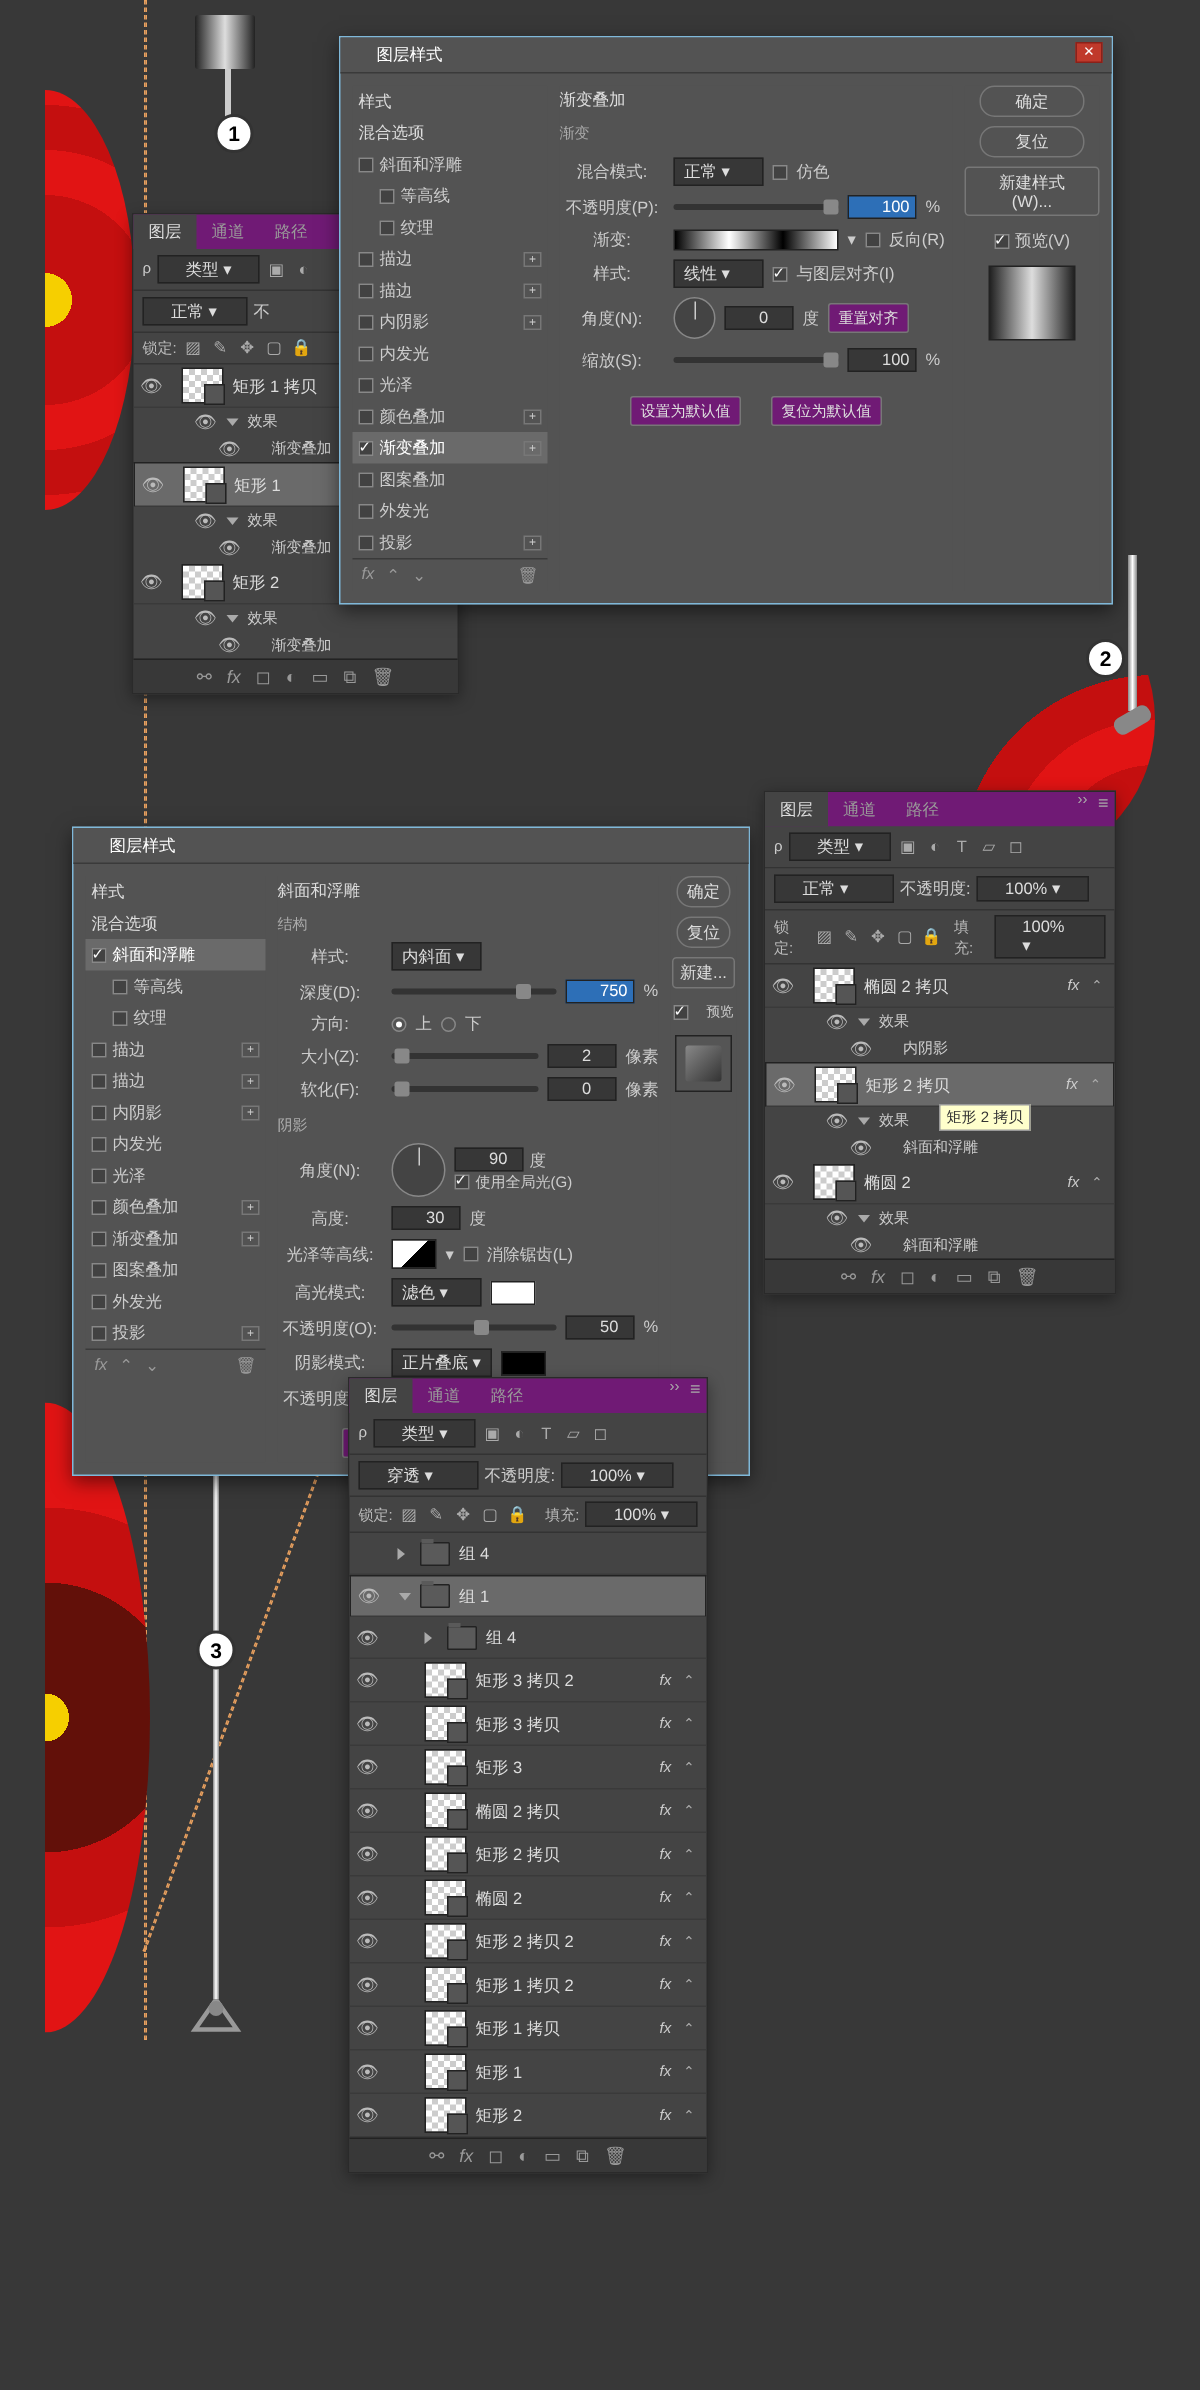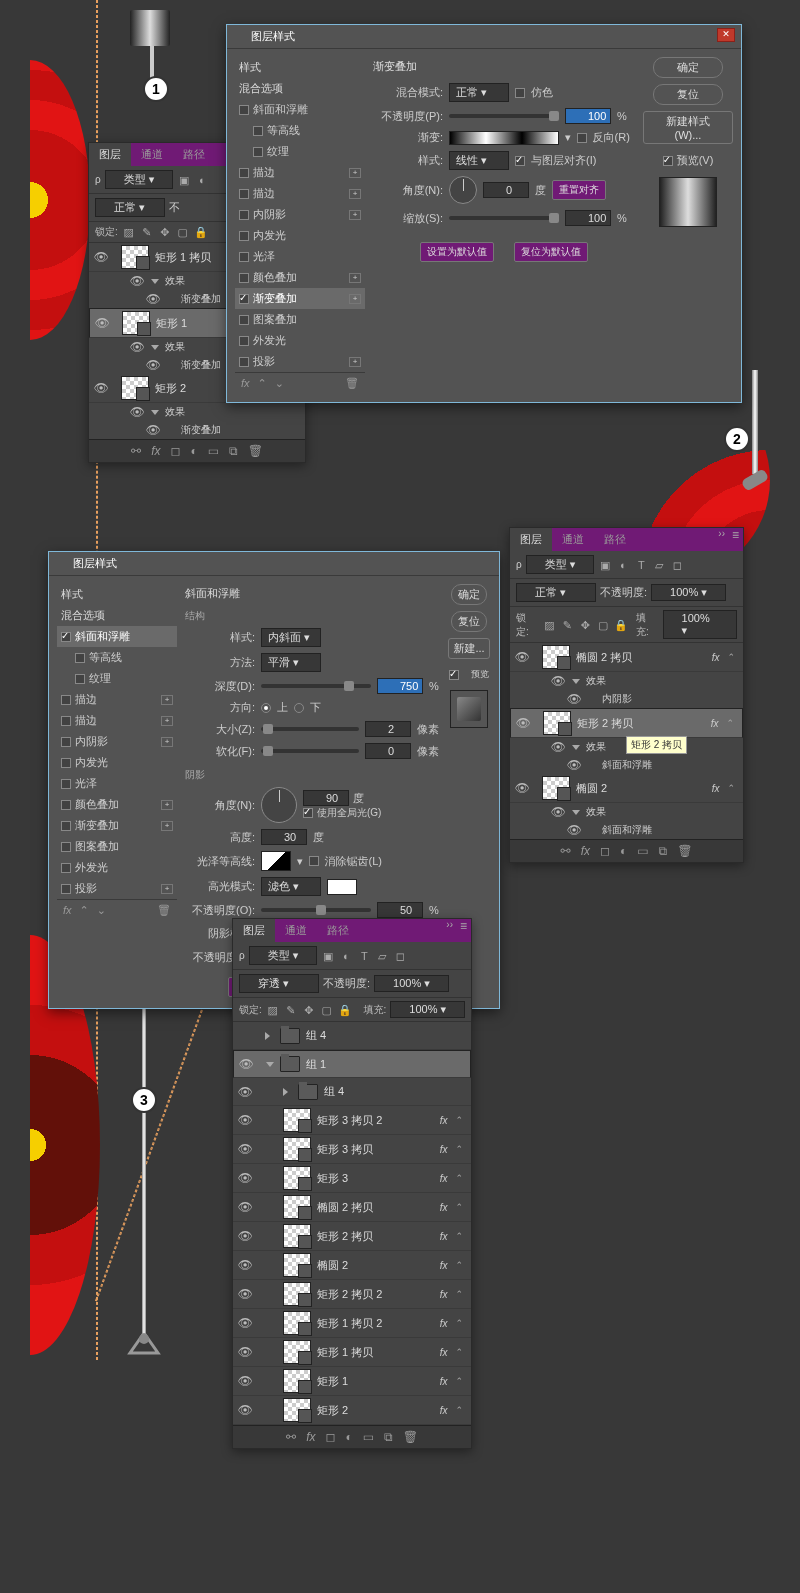--- a/index.html
+++ b/index.html
@@ -22,21 +22,21 @@
 .dlg-right{width:90px;background:#535353;display:flex;flex-direction:column;gap:6px;align-items:center}
 .style-heading{color:#ddd;font-size:11px;padding:3px 4px}
 .style-row{display:flex;align-items:center;padding:3px 4px;color:#ccc;font-size:11px;gap:4px;position:relative}
 .style-row.on{background:#6a6a6a;color:#fff}
 .ck{width:10px;height:10px;border:1px solid #888;background:#424242;display:inline-block;position:relative}
 .ck.chk::after{content:"✓";position:absolute;left:-1px;top:-3px;font-size:10px;color:#fff}
 .plus{position:absolute;right:4px;width:12px;height:10px;border:1px solid #777;color:#ccc;font-size:8px;line-height:8px;text-align:center}
 .fxbar{display:flex;gap:8px;padding:4px 6px;color:#999;font-size:11px;border-top:1px solid #3a3a3a}
 .section-title{color:#ddd;font-size:11px;padding:2px 0 6px}
 .frow{display:flex;align-items:center;gap:6px;font-size:11px;color:#ccc;padding:3px 0}
-.flabel{min-width:70px;text-align:right}
+.flabel{min-width:70px;text-align:center}
 .sel{background:#373737;border:1px solid #222;color:#ddd;padding:1px 6px;font-size:11px;min-width:60px}
 .numfld{background:#373737;border:1px solid #222;color:#6FB7FF;padding:1px 22px;font-size:11px;width:32px;text-align:center}
 .numfld.sel-b{background:#2d6fb7;color:#fff;width:32px}
 .slider{flex:1;height:4px;background:#333;position:relative;border-radius:2px;max-width:110px}
 .slider::after{content:"";position:absolute;top:-3px;width:10px;height:10px;background:#888;border-radius:2px}
 .slider.s100::after{right:0}
 .slider.s50::after{left:50%}
 .slider.s2::after{left:2%}
 .slider.s750::after{left:75%}
 .swatch-grad{width:110px;height:14px;background:linear-gradient(90deg,#000,#fff,#000,#fff);border:1px solid #222}
@@ -276,20 +276,21 @@
       <div class="fxbar">
           <span><i>fx</i></span>
           <span>⌃</span>
           <span>⌄</span>
           <span style="flex:1"></span>
           <span>🗑</span>
         </div>
     </div>
     <div class="dlg-mid">
       <div class="section-title">渐变叠加</div>
+      <div class="section-title" style="font-size:10px;color:#aaa">渐变</div>
       <div class="frow">
           <span class="flabel">混合模式:</span>
           <div class="sel"><span>正常</span> ▾</div>
           <span class="ck"></span>
           <span>仿色</span>
         </div>
       <div class="frow">
           <span class="flabel">不透明度(P):</span>
           <div class="slider s100"></div>
           <div class="numfld sel-b">100</div>
@@ -414,24 +415,20 @@
           <span style="flex:1"></span>
           <span>🗑</span>
         </div>
     </div>
     <div class="dlg-mid">
       <div class="section-title">斜面和浮雕</div>
       <div style="font-size:10px;color:#aaa;padding:2px 0">结构</div>
       <div class="frow">
           <span class="flabel">样式:</span>
           <div class="sel"><span>内斜面</span> ▾</div>
-        </div>
-      <div class="frow">
-          <span class="flabel">方法:</span>
-          <div class="sel"><span>平滑</span> ▾</div>
         </div>
       <div class="frow">
           <span class="flabel">深度(D):</span>
           <div class="slider s750"></div>
           <div class="numfld sel-b">750</div>
           <span>%</span>
         </div>
       <div class="frow">
           <span class="flabel">方向:</span>
           <span class="radio chk"></span>

